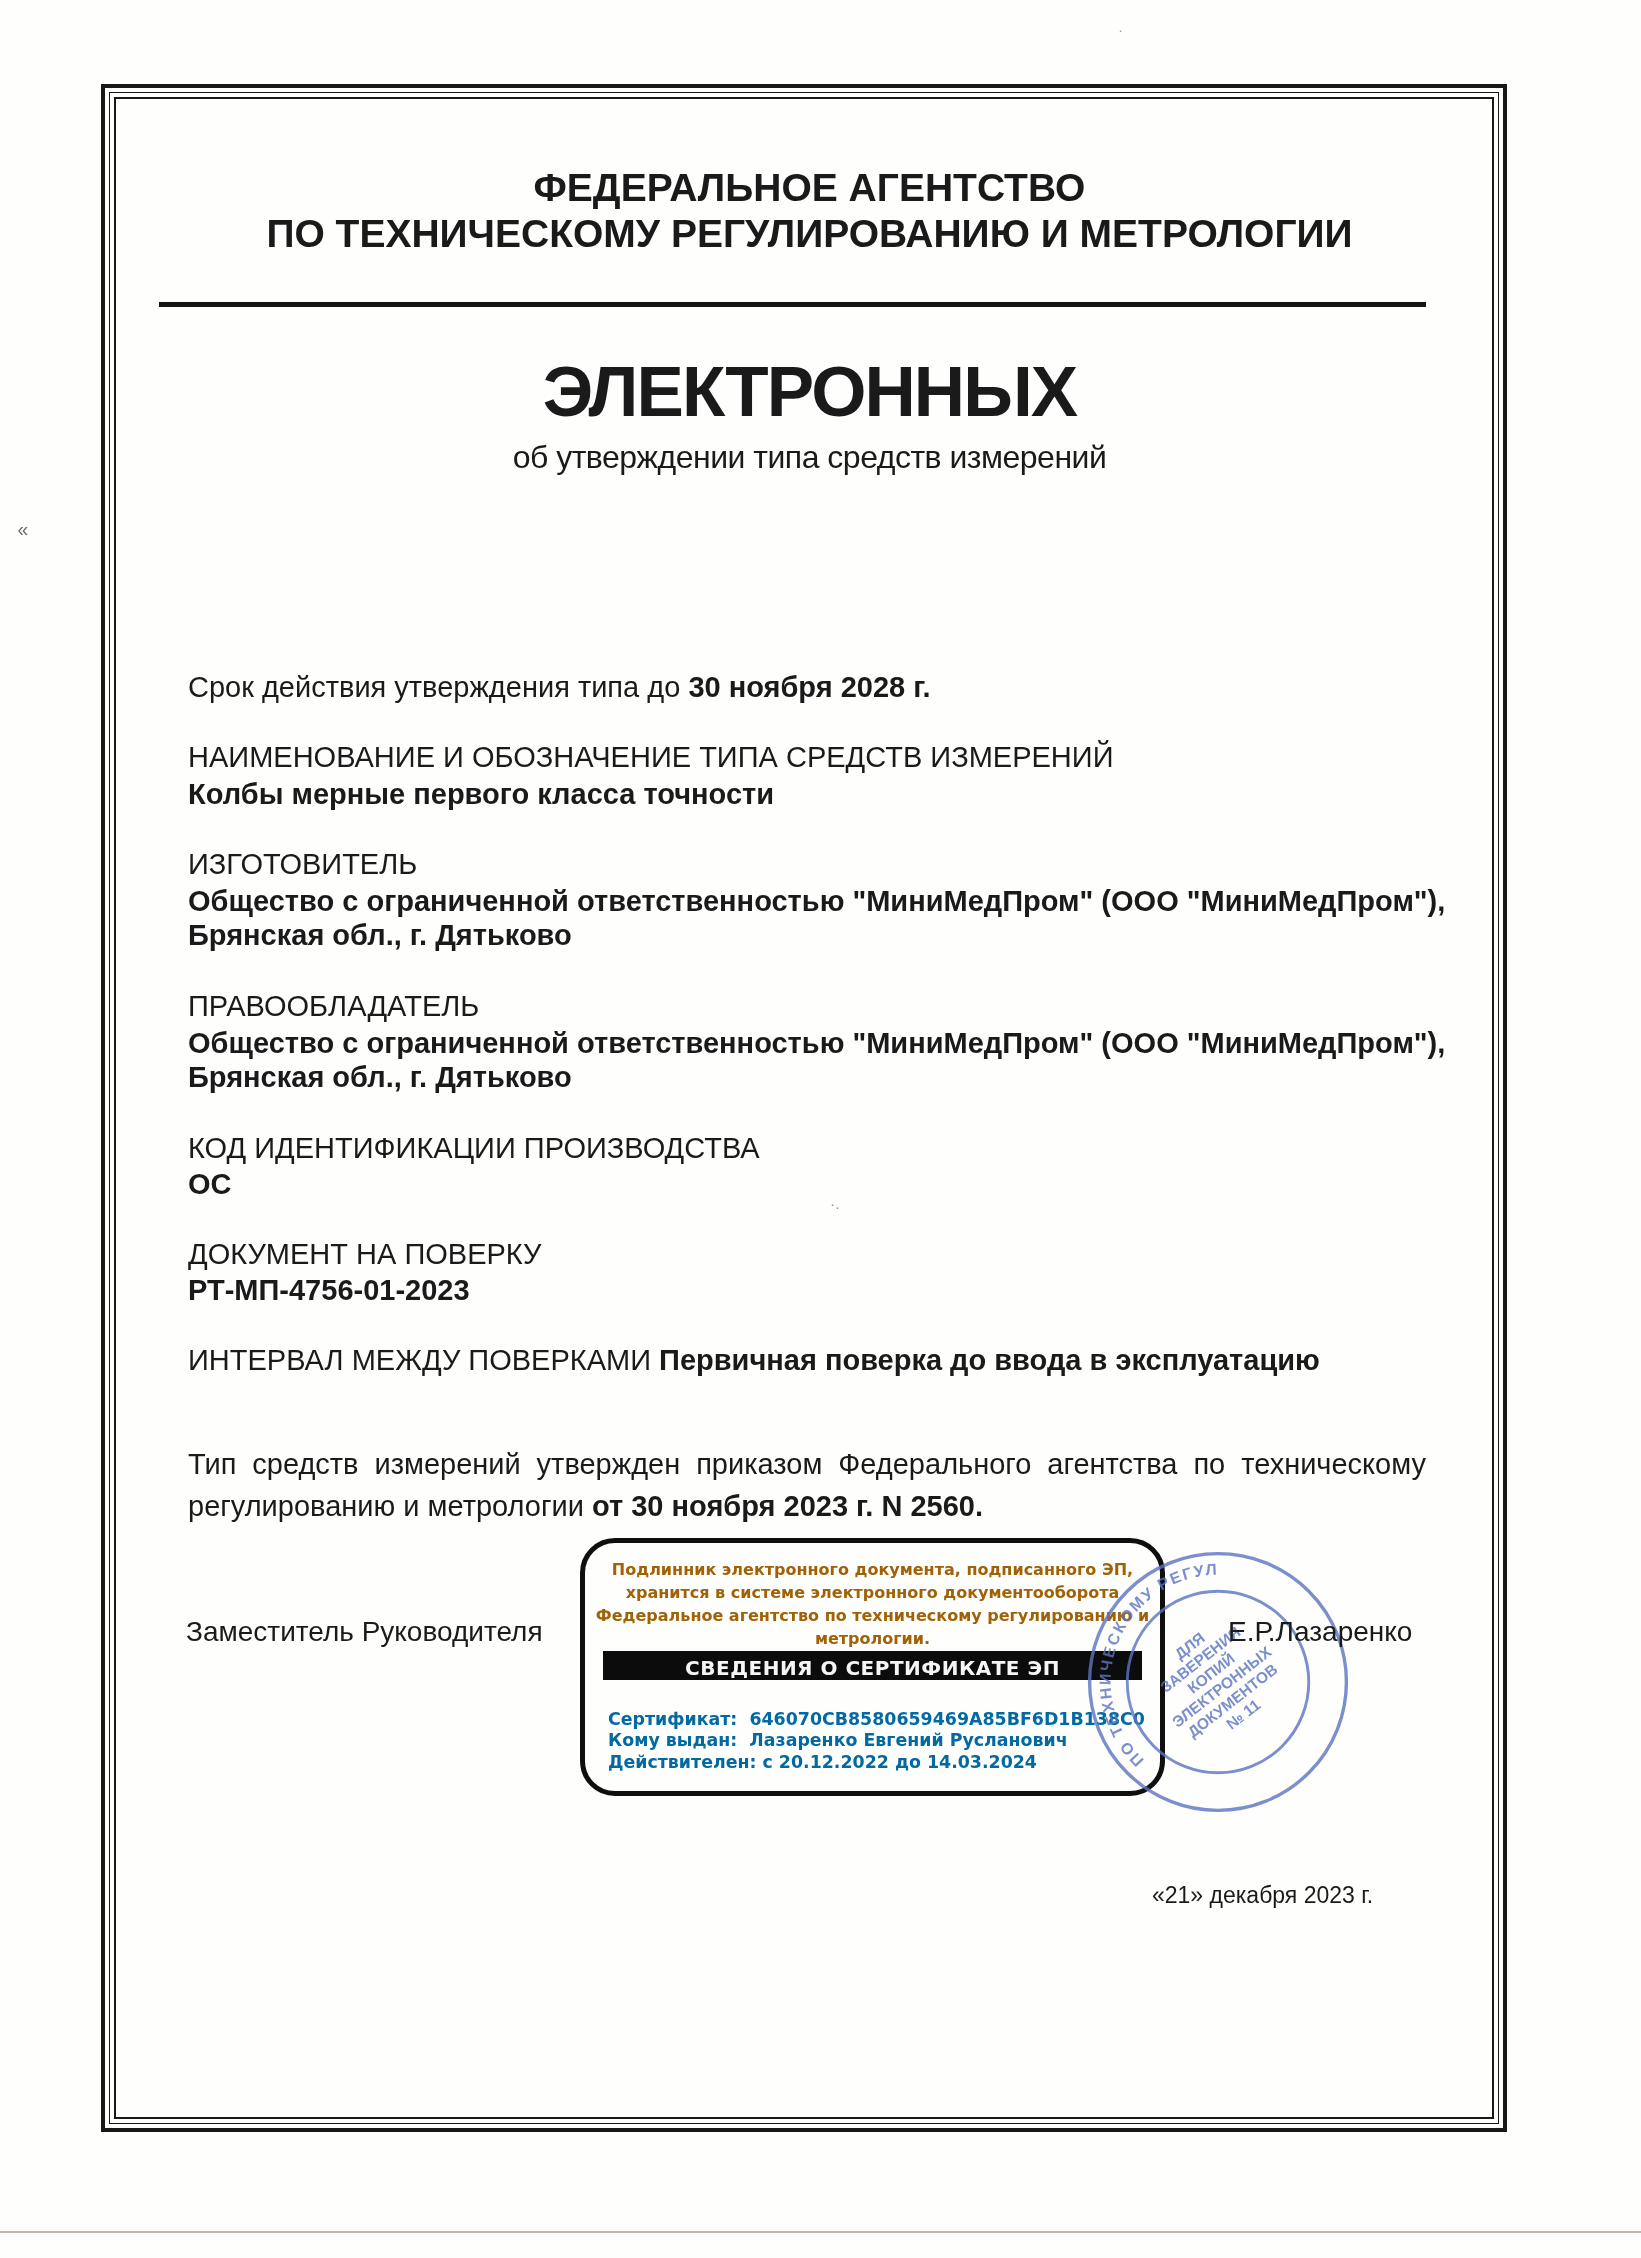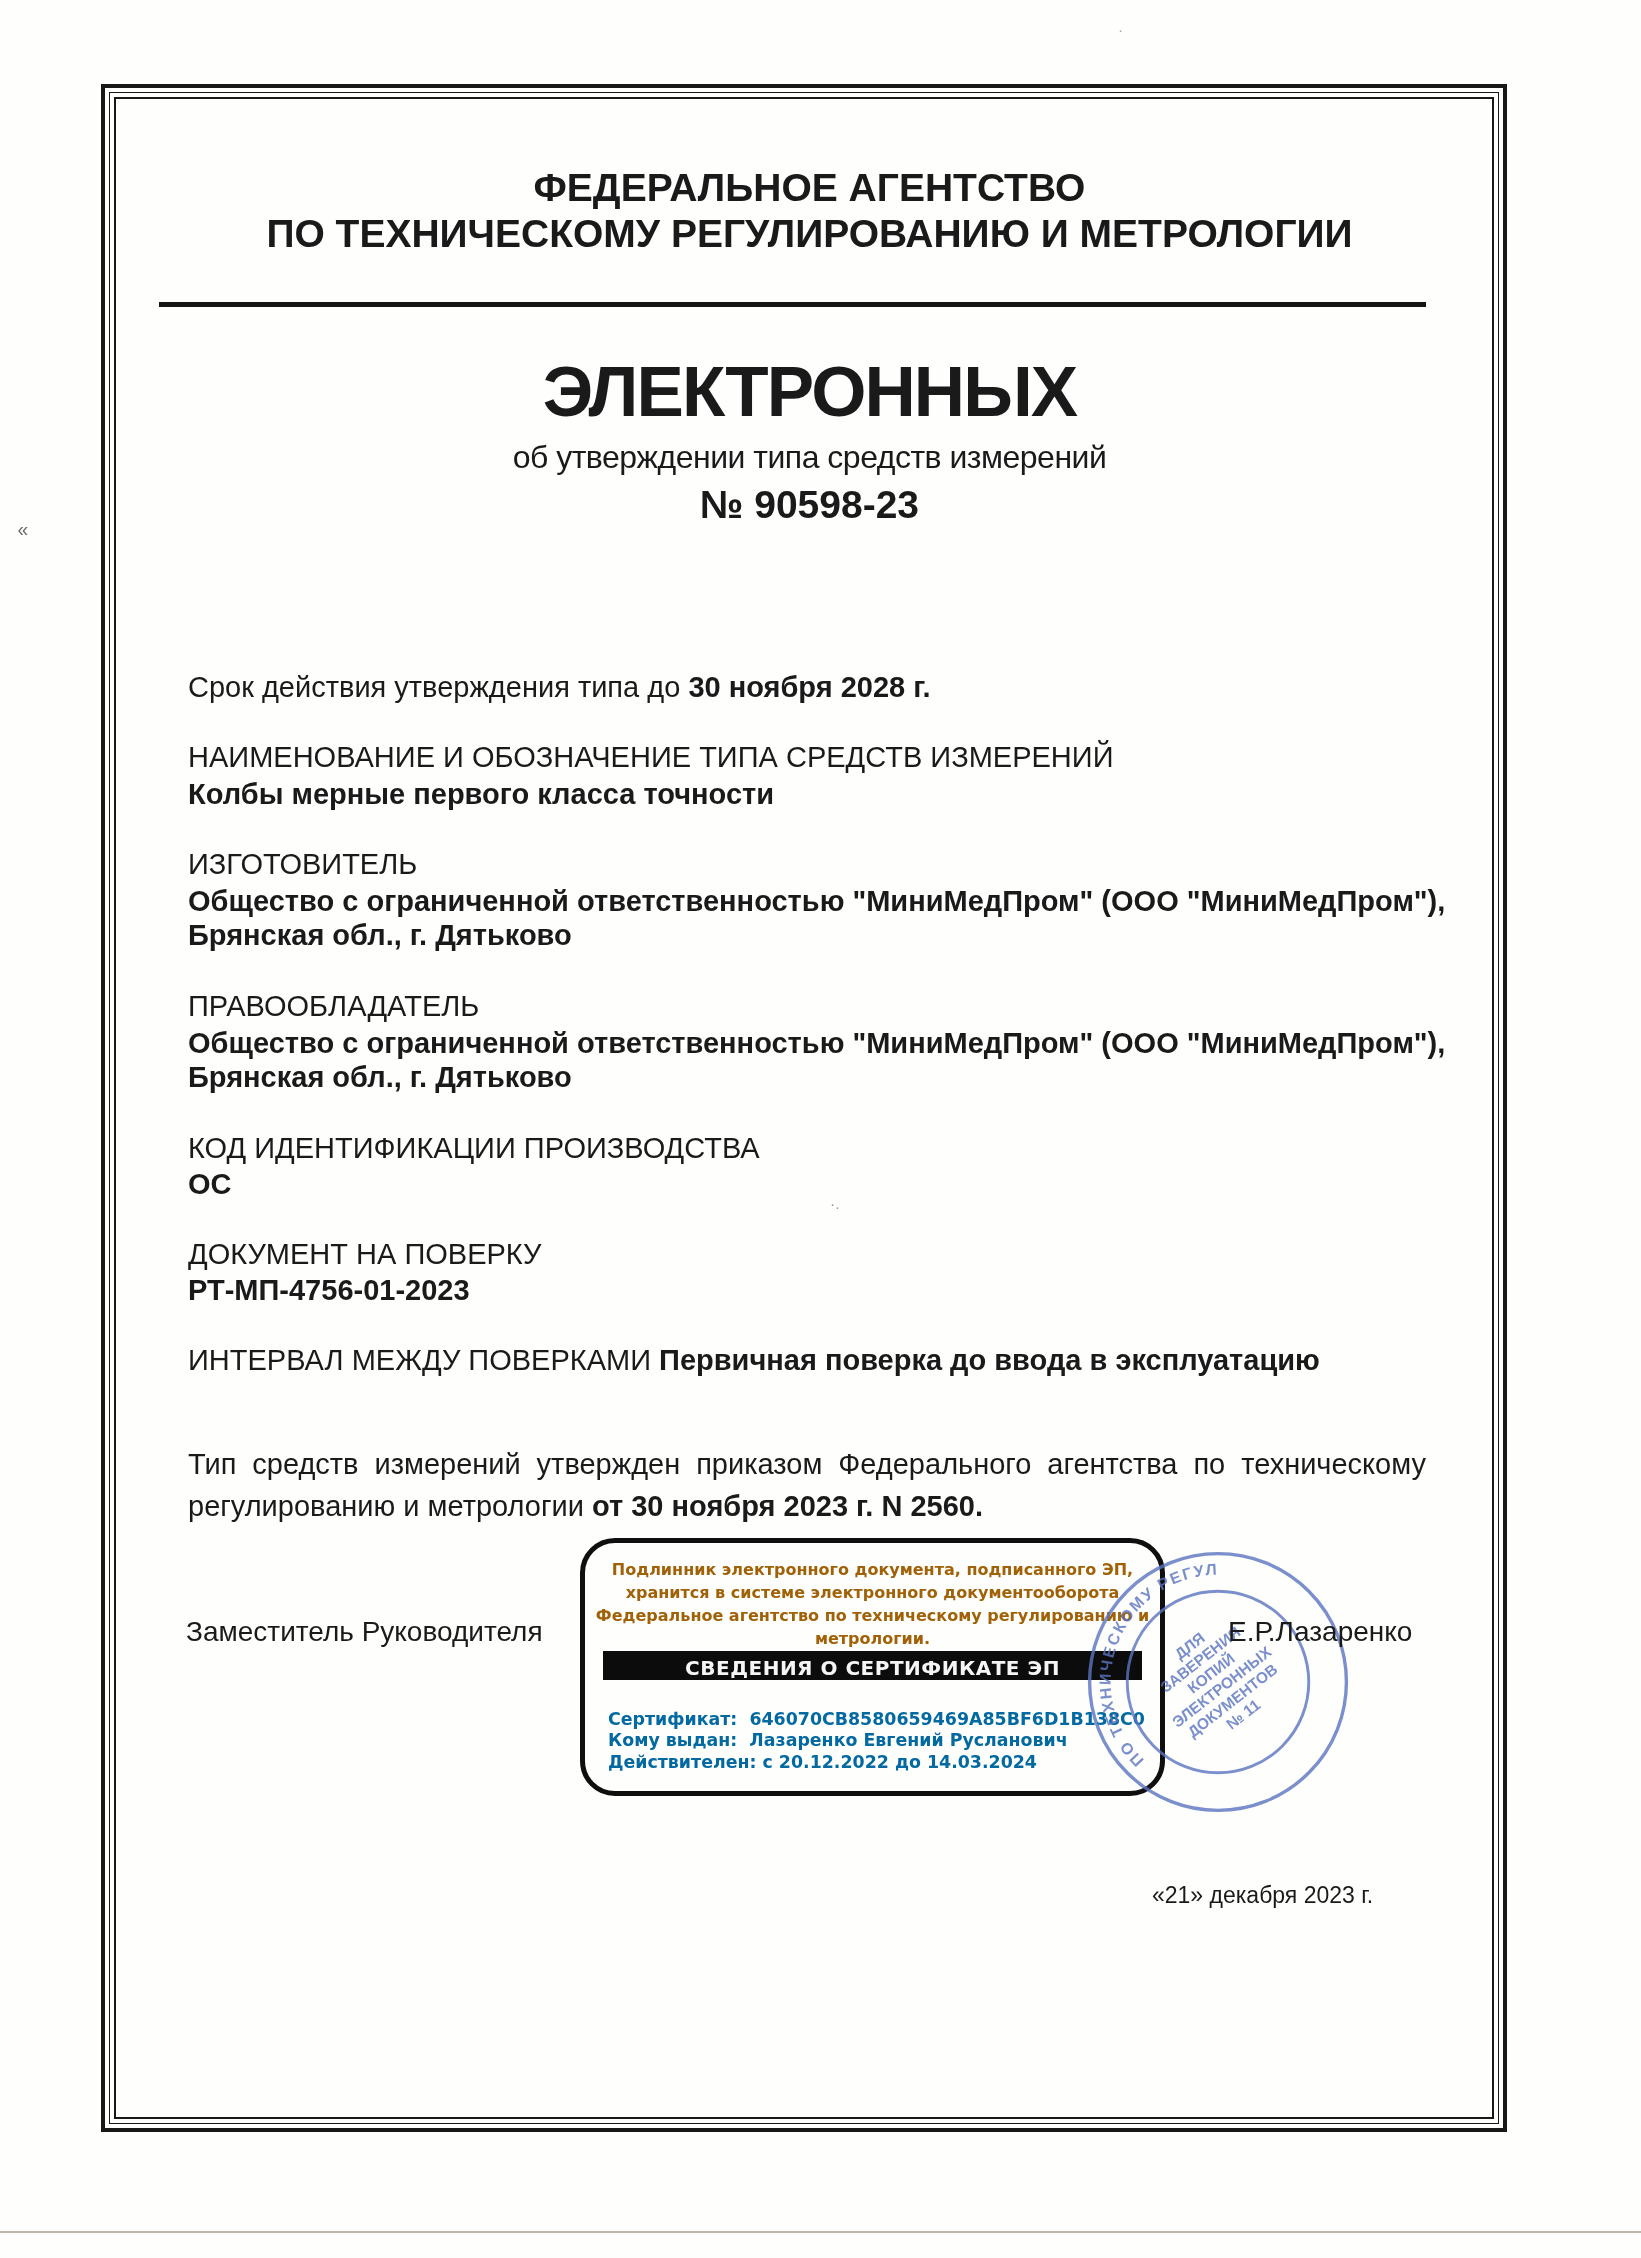--- a/index.html
+++ b/index.html
@@ -49,21 +49,20 @@
       <div class="frame-inner"></div>
     </div>
   </div>
 
   <div id="hdr1" class="center-col hdr">ФЕДЕРАЛЬНОЕ АГЕНТСТВО</div>
   <div id="hdr2" class="center-col hdr">ПО ТЕХНИЧЕСКОМУ РЕГУЛИРОВАНИЮ И МЕТРОЛОГИИ</div>
   <div class="rule"></div>
 
   <div id="doc-title" class="center-col">ЭЛЕКТРОННЫХ</div>
   <div id="doc-subtitle" class="center-col">об утверждении типа средств измерений</div>
-  <div id="doc-number" class="center-col">№ 90598-23</div>
 
   <div class="line" style="top:671px"><span>Срок действия утверждения типа до </span><span class="b">30 ноября 2028 г.</span></div>
 
   <div class="line" style="top:741px">НАИМЕНОВАНИЕ И ОБОЗНАЧЕНИЕ ТИПА СРЕДСТВ ИЗМЕРЕНИЙ</div>
   <div class="line b" style="top:778px">Колбы мерные первого класса точности</div>
 
   <div class="line" style="top:848px">ИЗГОТОВИТЕЛЬ</div>
   <div class="line b" style="top:885px">Общество с ограниченной ответственностью "МиниМедПром" (ООО "МиниМедПром"),</div>
   <div class="line b" style="top:919px">Брянская обл., г. Дятьково</div>
 

